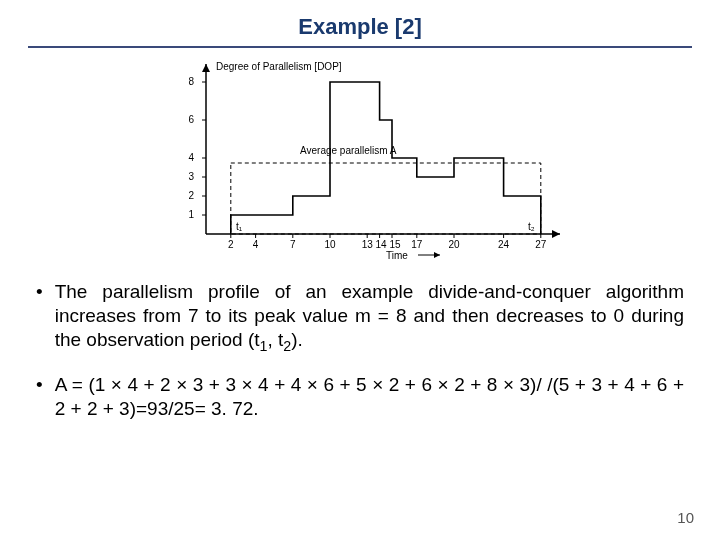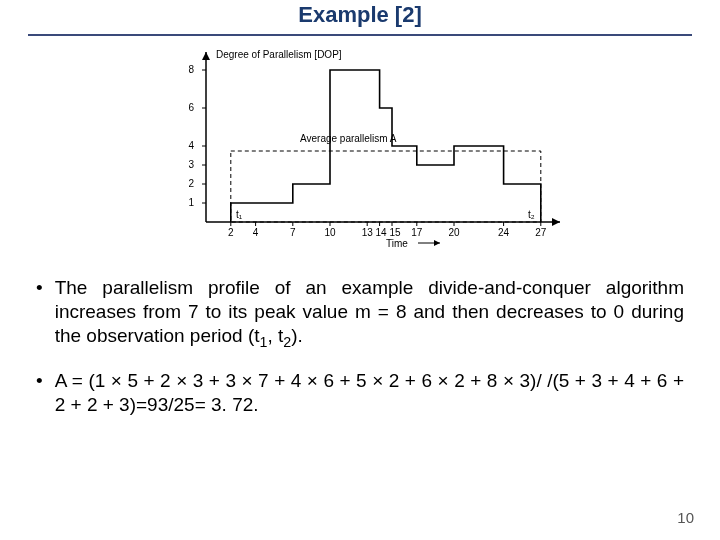--- a/index.html
+++ b/index.html
@@ -16,30 +16,30 @@
     width: 720px;
     height: 540px;
     box-sizing: border-box;
     position: relative;
   }
   .title {
     text-align: center;
     font-weight: bold;
     font-size: 22px;
     color: #1a3a6e;
-    padding-top: 2px;
+    padding-top: 14px;
   }
   .hr {
     border: none;
     border-top: 2px solid #3a4a7a;
     margin: 6px 28px 6px 28px;
   }
   .chart-wrap {
     width: 440px;
-    margin: 6px auto 20px auto;
+    margin: 6px auto 12px auto;
     position: relative;
   }
   svg { display: block; }
   .bullets {
     padding: 4px 36px 0 36px;
   }
   .bullet {
     display: flex;
     margin-bottom: 18px;
     line-height: 1.25;
@@ -138,19 +138,19 @@
 
 <div class="bullets">
   <div class="bullet">
     <span class="dot">•</span>
     <span>
       <span>The parallelism profile of an example divide-and-conquer algorithm increases  from 7 to its peak value m = 8 and then decreases to 0 during the observation period (t</span><span class="sub">1</span><span>, t</span><span class="sub">2</span><span>).</span>
     </span>
   </div>
   <div class="bullet">
     <span class="dot">•</span>
-    <span>A = (1 × 5 + 2 × 3 + 3 × 7 + 4 × 6 + 5 × 2 + 6 × 2 + 8 × 3)/ /(5 + 3 + 4 + 6 + 2 + 2 + 3)=93/25= 3. 72.</span>
+    <span>A = (1 × 4 + 2 × 3 + 3 × 4 + 4 × 6 + 5 × 2 + 6 × 2 + 8 × 3)/ /(5 + 3 + 4 + 6 + 2 + 2 + 3)=93/25= 3. 72.</span>
   </div>
 </div>
 
 <div class="page-num">10</div>
 
 </div>
 
 </body></html>

